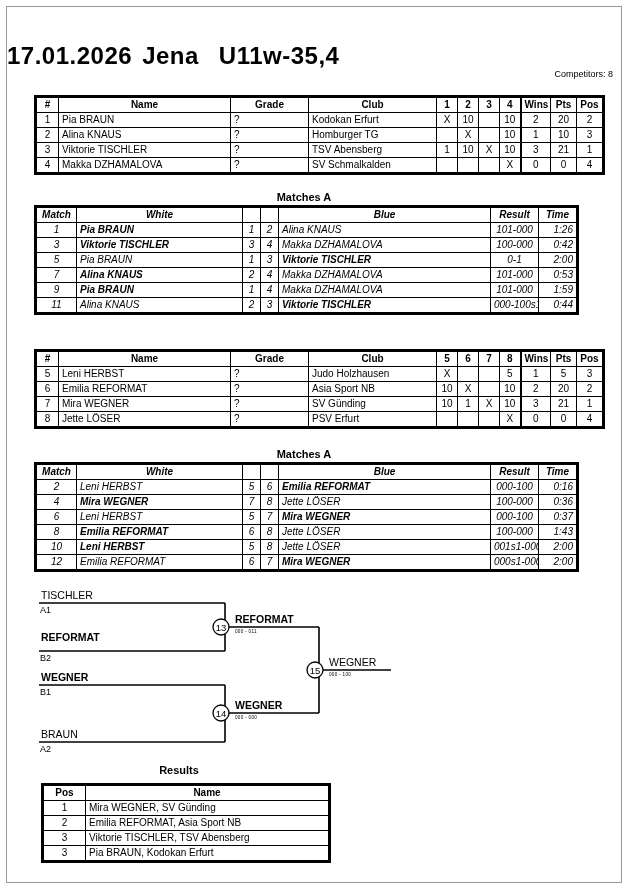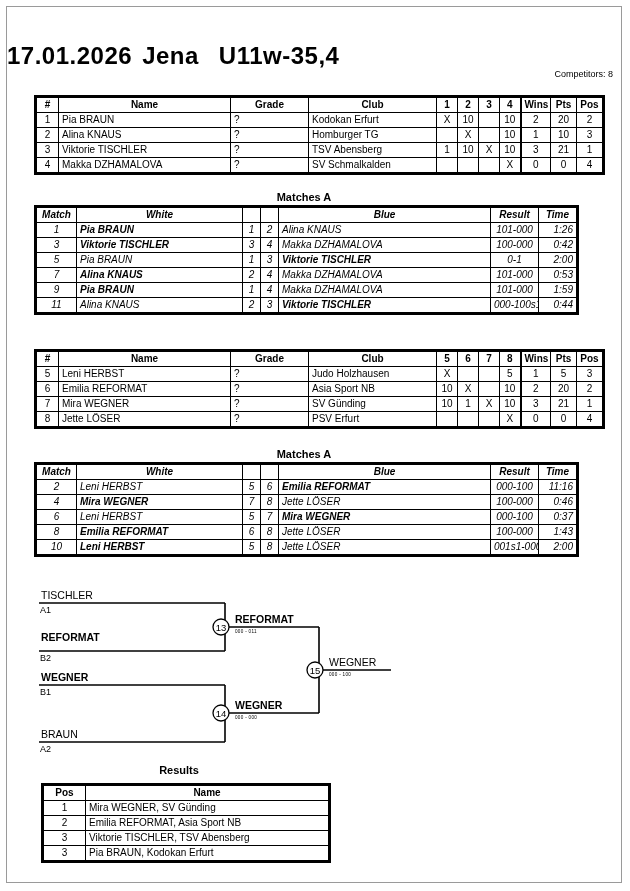--- a/index.html
+++ b/index.html
@@ -438,30 +438,30 @@
             </tr>
           </thead>
           <tbody>
               <tr>
                 <td class="c">2</td>
                 <td class="l">Leni HERBST</td>
                 <td class="c">5</td>
                 <td class="c">6</td>
                 <td class="l b">Emilia REFORMAT</td>
                 <td class="c">000-100</td>
-                <td class="r">11:16</td>
+                <td class="r">0:16</td>
               </tr>
               <tr>
                 <td class="c">4</td>
                 <td class="l b">Mira WEGNER</td>
                 <td class="c">7</td>
                 <td class="c">8</td>
                 <td class="l">Jette LÖSER</td>
                 <td class="c">100-000</td>
-                <td class="r">0:46</td>
+                <td class="r">0:36</td>
               </tr>
               <tr>
                 <td class="c">6</td>
                 <td class="l">Leni HERBST</td>
                 <td class="c">5</td>
                 <td class="c">7</td>
                 <td class="l b">Mira WEGNER</td>
                 <td class="c">000-100</td>
                 <td class="r">0:37</td>
               </tr>
@@ -474,20 +474,29 @@
                 <td class="c">100-000</td>
                 <td class="r">1:43</td>
               </tr>
               <tr>
                 <td class="c">10</td>
                 <td class="l b">Leni HERBST</td>
                 <td class="c">5</td>
                 <td class="c">8</td>
                 <td class="l">Jette LÖSER</td>
                 <td class="c">001s1-000</td>
+                <td class="r">2:00</td>
+              </tr>
+              <tr>
+                <td class="c">12</td>
+                <td class="l">Emilia REFORMAT</td>
+                <td class="c">6</td>
+                <td class="c">7</td>
+                <td class="l b">Mira WEGNER</td>
+                <td class="c">000s1-000</td>
                 <td class="r">2:00</td>
               </tr>
             </tbody>
         </table>
       </div>
     </div>
 
     <div class="bracket">
       <svg width="400" height="175" viewBox="0 0 400 175" xmlns="http://www.w3.org/2000/svg">
 

